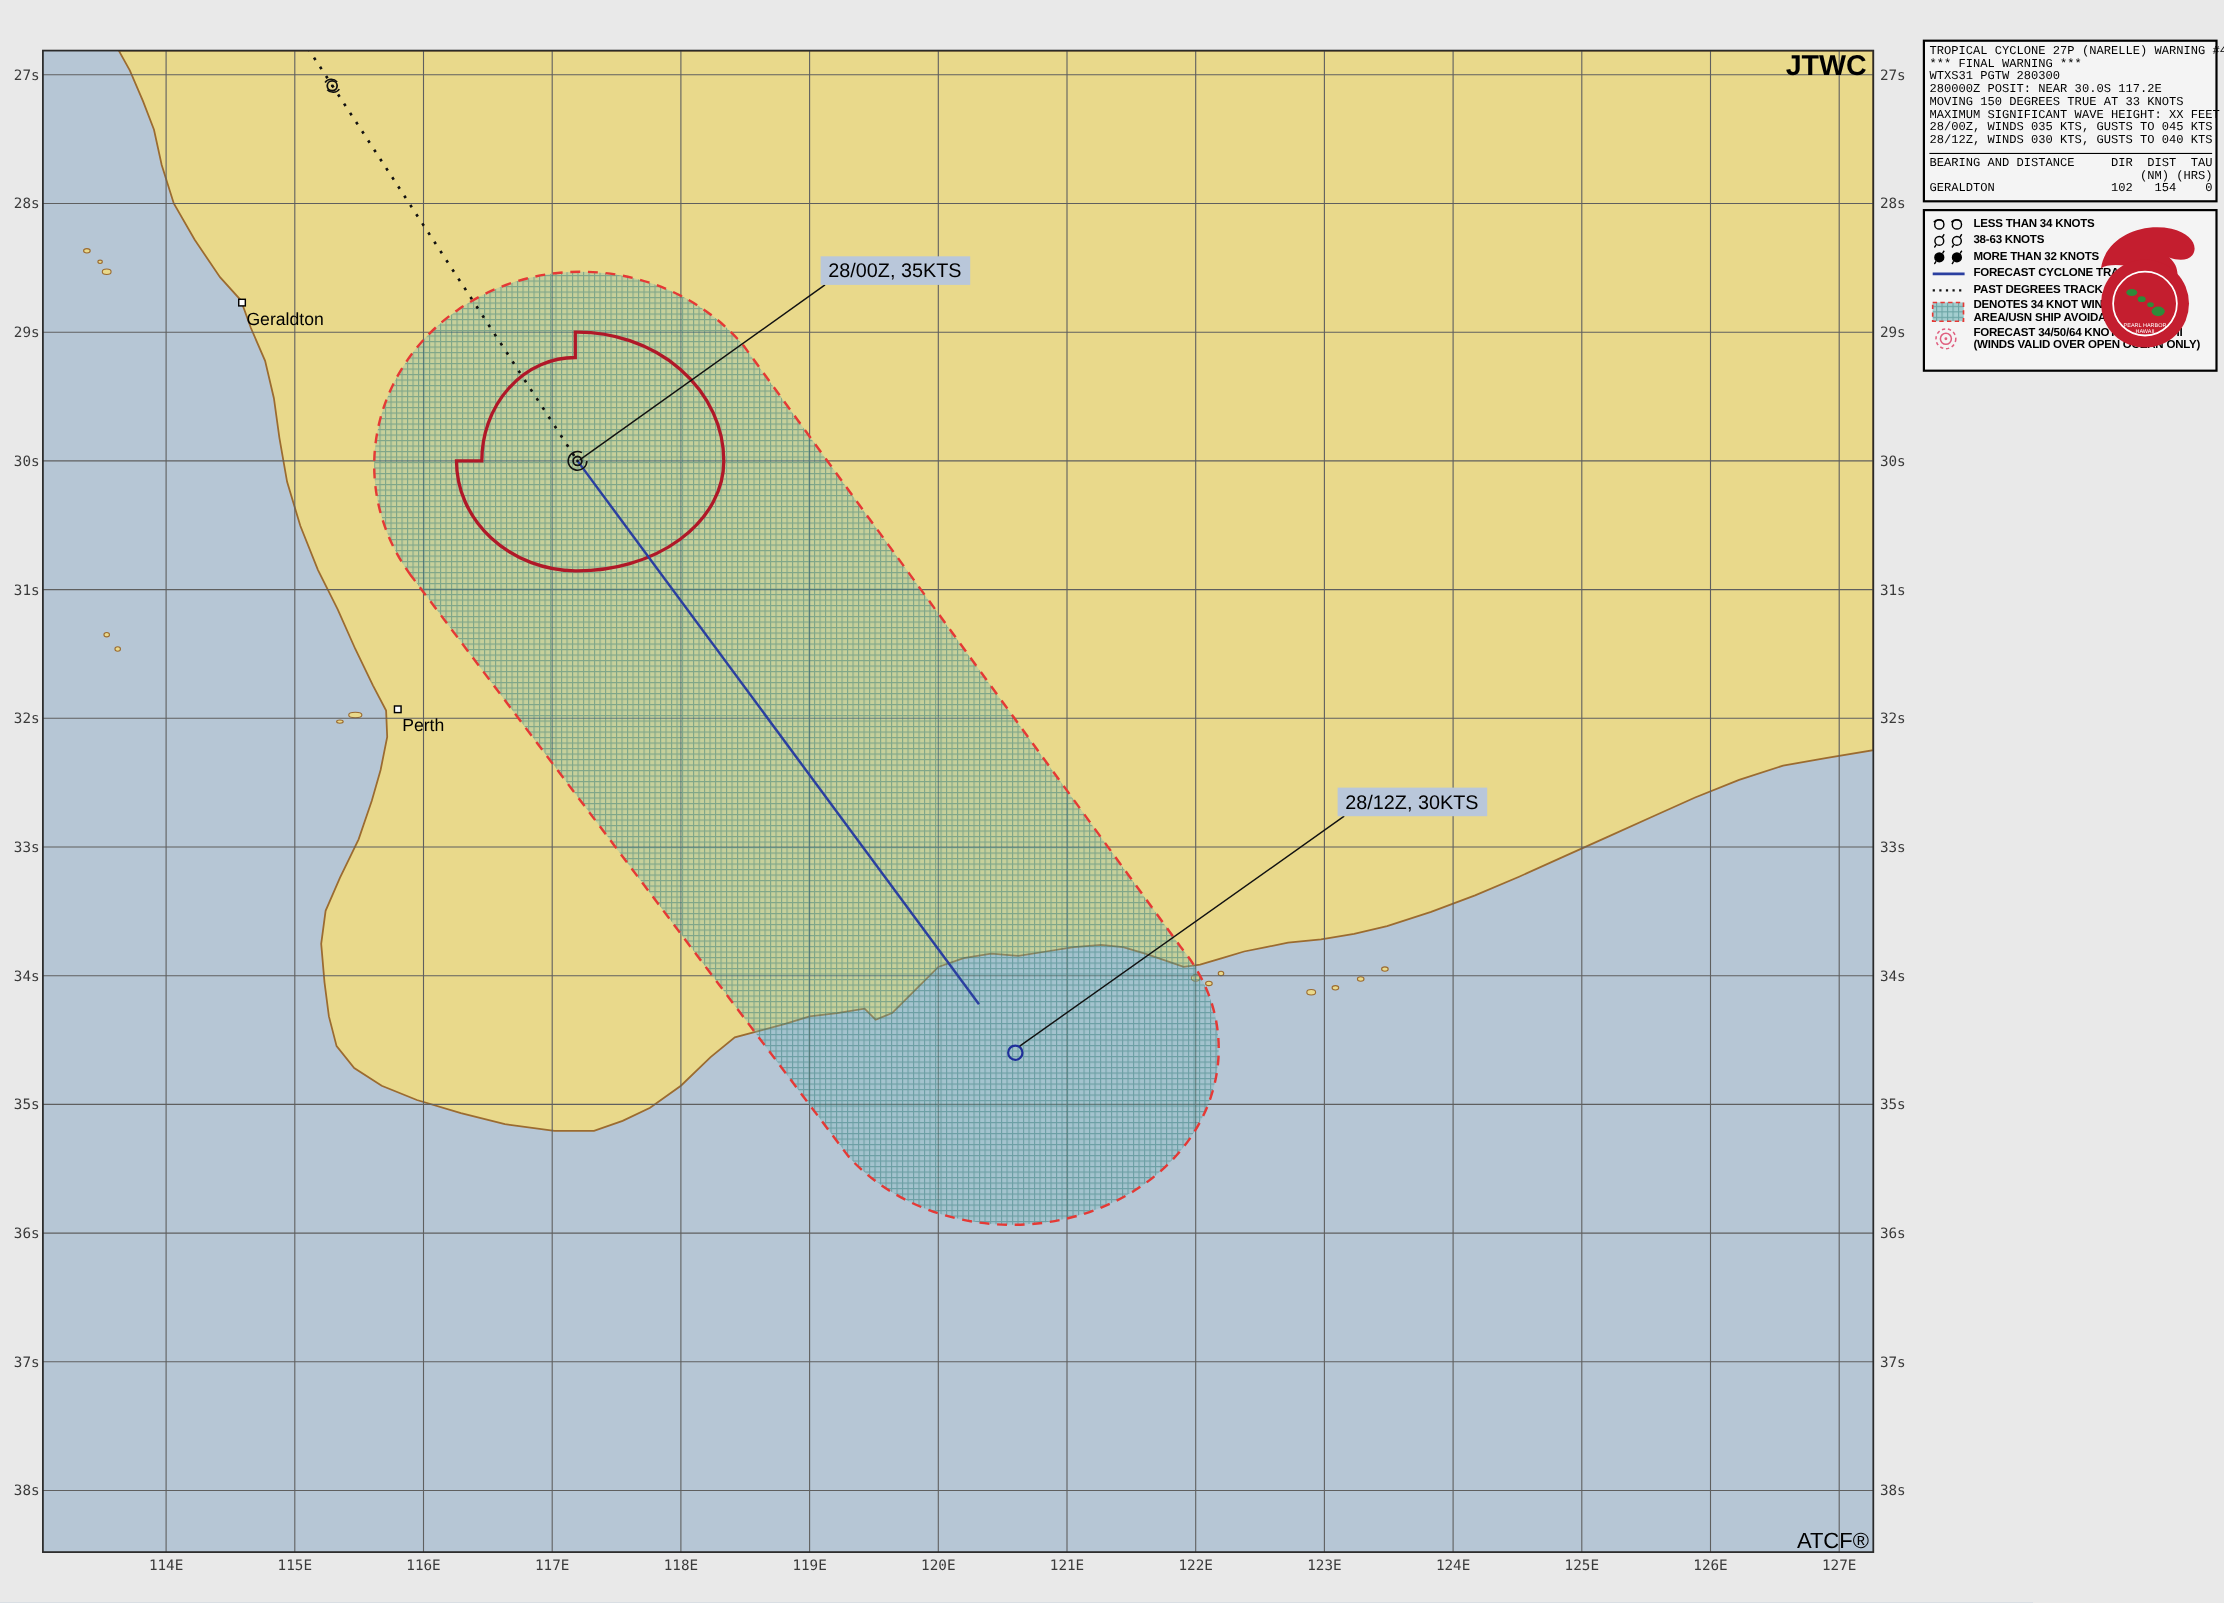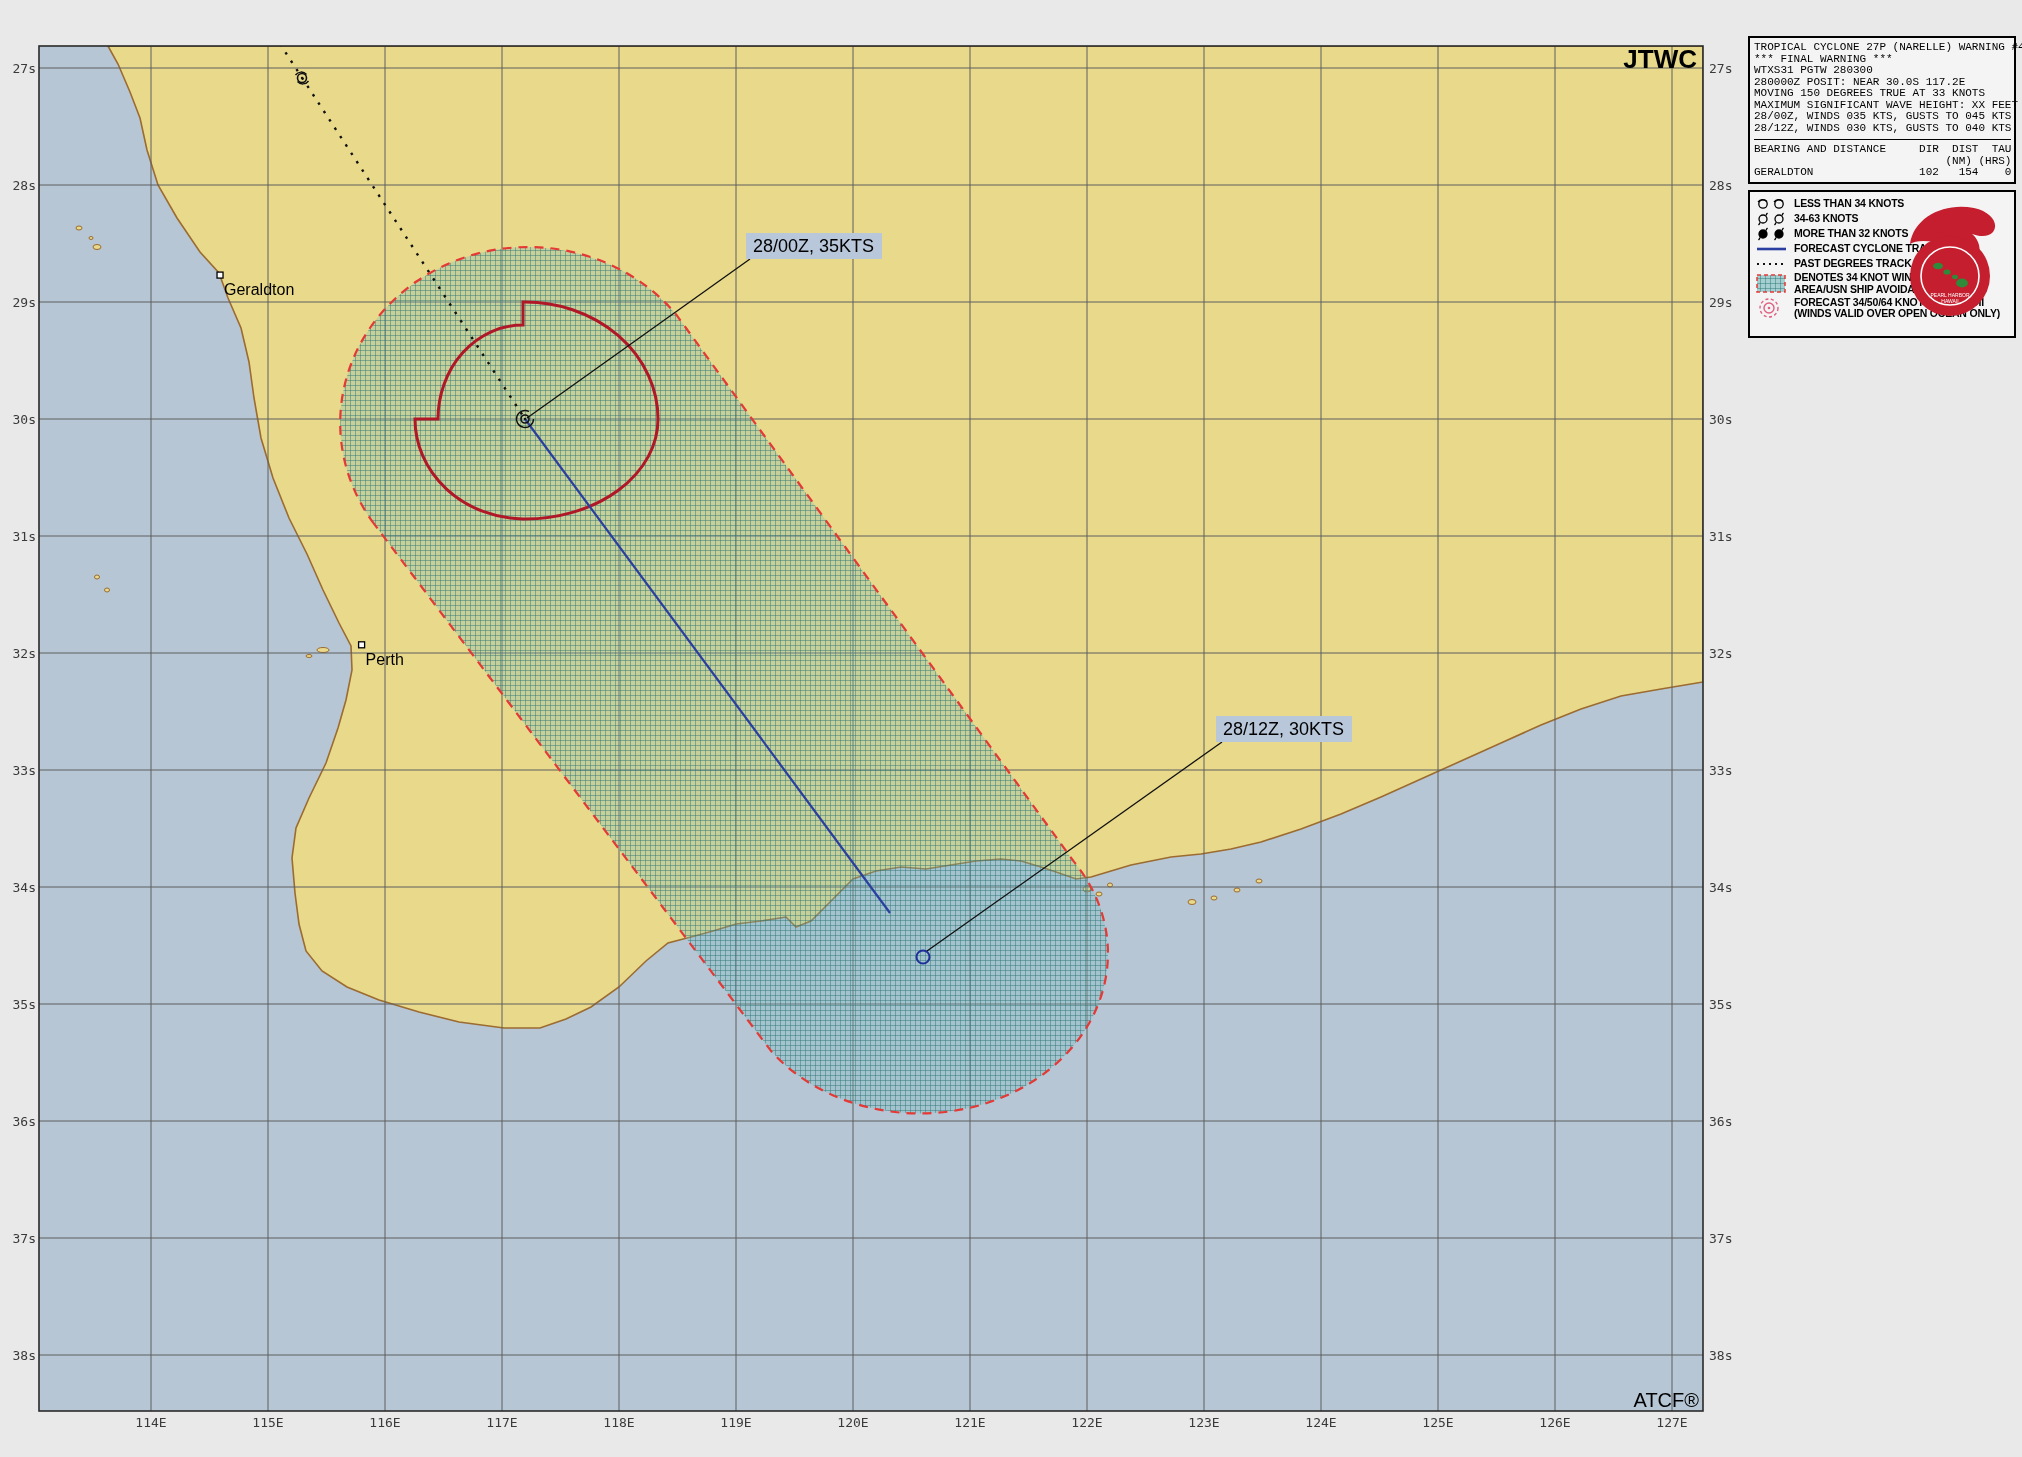--- a/index.html
+++ b/index.html
@@ -222,21 +222,21 @@
     <span class="lg-sym">
       <svg width="34" height="14">
           <g fill="none" stroke="#000" stroke-width="1.3">
         <circle cx="8" cy="7" r="4"></circle>
             <path d="M11,3.5 a6.5,6.5 0 0 1 1.5,-2.5 M5,10.5 a6.5,6.5 0 0 1 -1.5,2.5"></path>
         <circle cx="24" cy="7" r="4"></circle>
             <path d="M27,3.5 a6.5,6.5 0 0 1 1.5,-2.5 M21,10.5 a6.5,6.5 0 0 1 -1.5,2.5"></path>
       </g>
         </svg>
       </span>
-    <span class="lg-txt">34-63 KNOTS</span>
+    <span class="lg-txt">38-63 KNOTS</span>
   </div>
   <div class="lg-row">
     <span class="lg-sym">
       <svg width="34" height="14">
           <g fill="#000" stroke="#000" stroke-width="1.3">
         <circle cx="8" cy="7" r="4"></circle>
             <path fill="none" d="M11,3.5 a6.5,6.5 0 0 1 1.5,-2.5 M5,10.5 a6.5,6.5 0 0 1 -1.5,2.5"></path>
         <circle cx="24" cy="7" r="4"></circle>
             <path fill="none" d="M27,3.5 a6.5,6.5 0 0 1 1.5,-2.5 M21,10.5 a6.5,6.5 0 0 1 -1.5,2.5"></path>
       </g>

